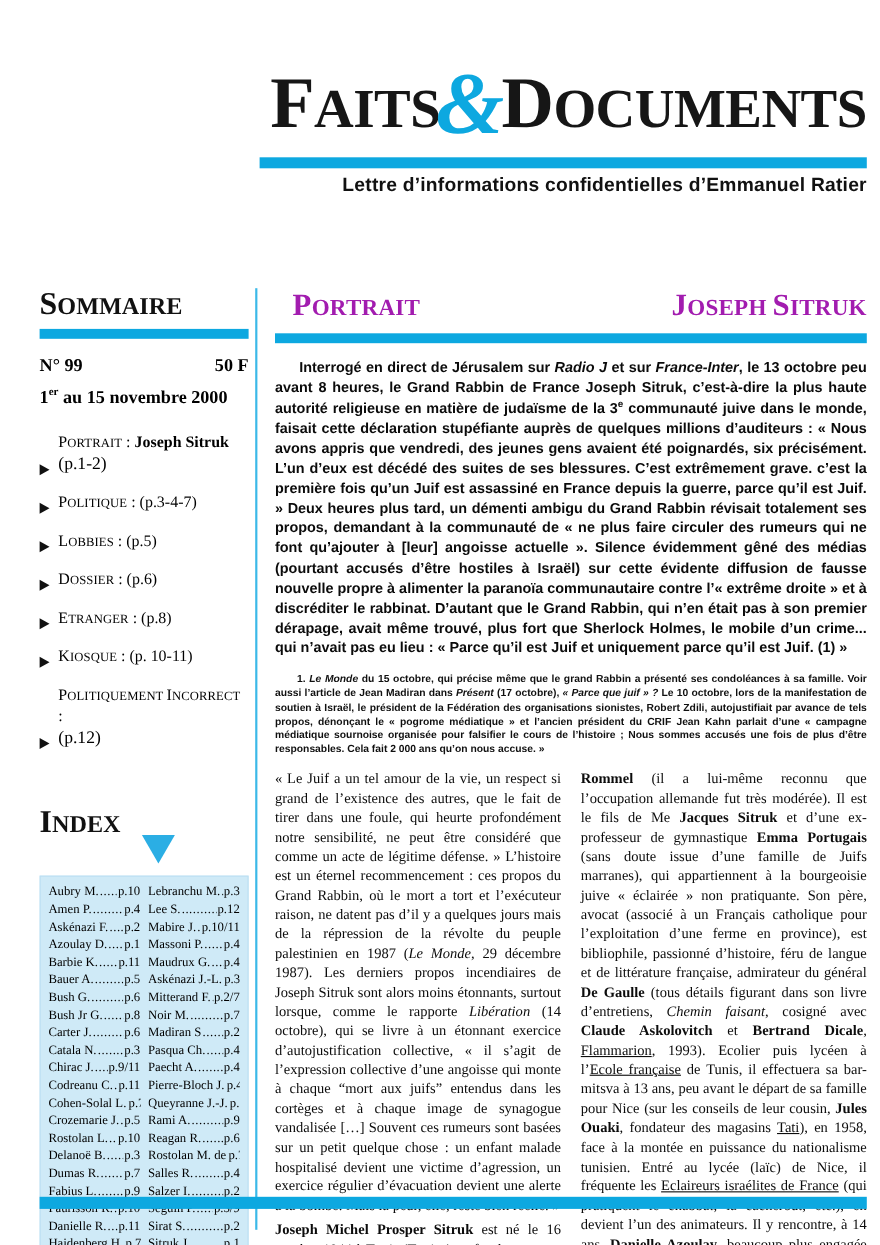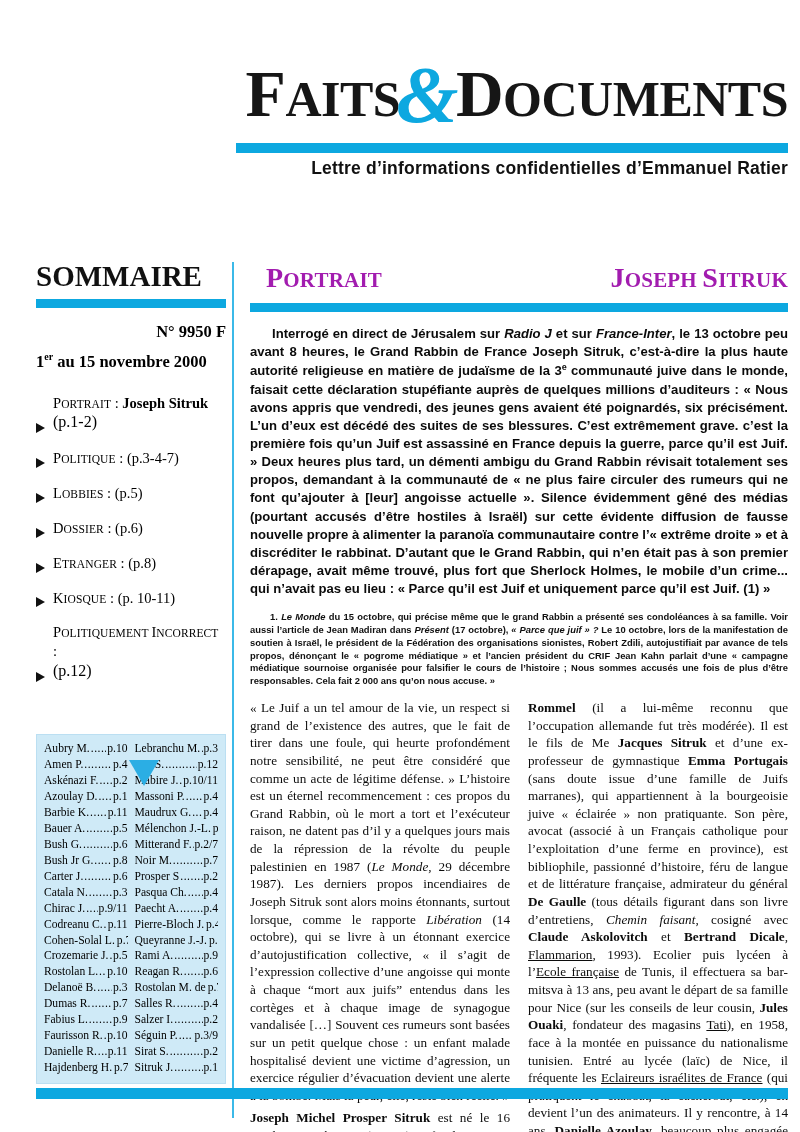--- a/index.html
+++ b/index.html
@@ -80,34 +80,33 @@
 
   
   .sec-title {
     font-family: "Liberation Serif", "DejaVu Serif", serif;
     font-weight: bold;
     font-size: 29px;
     line-height: 1;
     color: #111;
     letter-spacing: 0px;
   }
-  .sec-title .sc { font-size: 29px; }
+  .sec-title .sc { font-size: 22px; }
   .bar-blue {
     height: 9px;
     background: #0DA8E0;
     margin-top: 8px;
   }
   .issue-row {
     display: flex;
-    justify-content: flex-end;
+    justify-content: space-between;
     align-items: baseline;
     font-weight: bold;
     font-size: 16.5px;
     margin-top: 14px;
-    margin-left: 44px;
   }
   .issue-date {
     font-weight: bold;
     font-size: 16.5px;
     margin-top: 9px;
   }
   .issue-date sup { font-size: 10px; vertical-align: super; }
 
   .toc { margin-top: 22px; }
   .toc-item {
@@ -326,20 +325,21 @@
         <span class="tri-right"></span>
         <span class="toc-text">
           <span class="toc-cat"><span>P</span><span class="sc">OLITIQUEMENT </span><span>I</span><span class="sc">NCORRECT</span></span><span class="toc-val"> :</span>
           <span class="toc-sub">(p.12)</span>
         </span>
       </div>
 
     </div>
 
     <div class="index-wrap">
+      <div class="sec-title"><span>I</span><span class="sc">NDEX</span></div>
       <div class="index-tri"></div>
       <div class="index-box">
         <div class="index-col" id="index-col-left">
             <div class="index-row">
               <span class="ix-name">Aubry M.</span>
               <span class="ix-dots">........................................</span>
               <span class="ix-page">p.10</span>
             </div>
             <div class="index-row">
               <span class="ix-name">Amen P.</span>
@@ -462,36 +462,36 @@
               <span class="ix-name">Massoni P.</span>
               <span class="ix-dots">........................................</span>
               <span class="ix-page">p.4</span>
             </div>
             <div class="index-row">
               <span class="ix-name">Maudrux G.</span>
               <span class="ix-dots">........................................</span>
               <span class="ix-page">p.4</span>
             </div>
             <div class="index-row">
-              <span class="ix-name">Mélenchon J.-L.</span>
+              <span class="ix-name">Askénazi J.-L.</span>
               <span class="ix-dots">........................................</span>
               <span class="ix-page">p.3</span>
             </div>
             <div class="index-row">
               <span class="ix-name">Mitterand F.</span>
               <span class="ix-dots">........................................</span>
               <span class="ix-page">p.2/7</span>
             </div>
             <div class="index-row">
               <span class="ix-name">Noir M.</span>
               <span class="ix-dots">........................................</span>
               <span class="ix-page">p.7</span>
             </div>
             <div class="index-row">
-              <span class="ix-name">Prosper S</span>
+              <span class="ix-name">Madiran S</span>
               <span class="ix-dots">........................................</span>
               <span class="ix-page">p.2</span>
             </div>
             <div class="index-row">
               <span class="ix-name">Pasqua Ch.</span>
               <span class="ix-dots">........................................</span>
               <span class="ix-page">p.4</span>
             </div>
             <div class="index-row">
               <span class="ix-name">Paecht A.</span>

